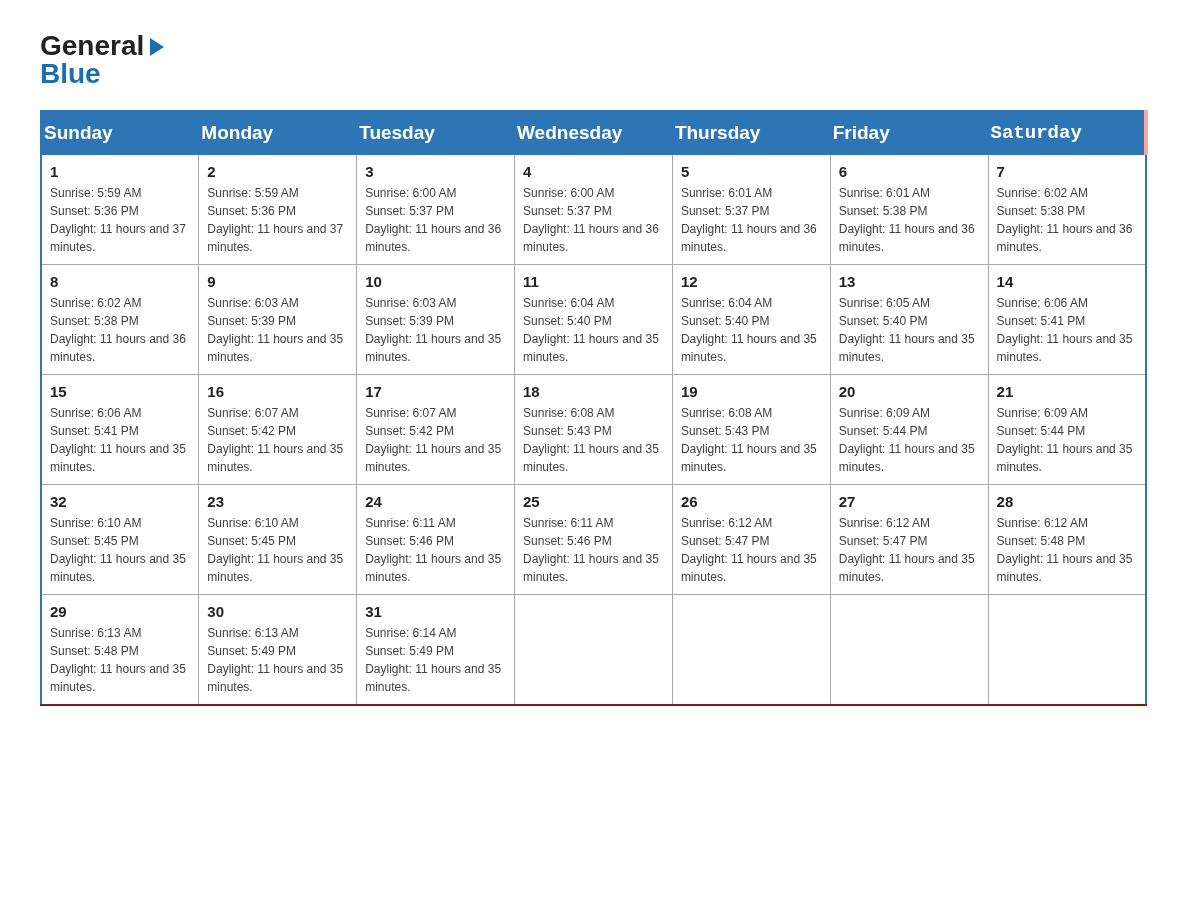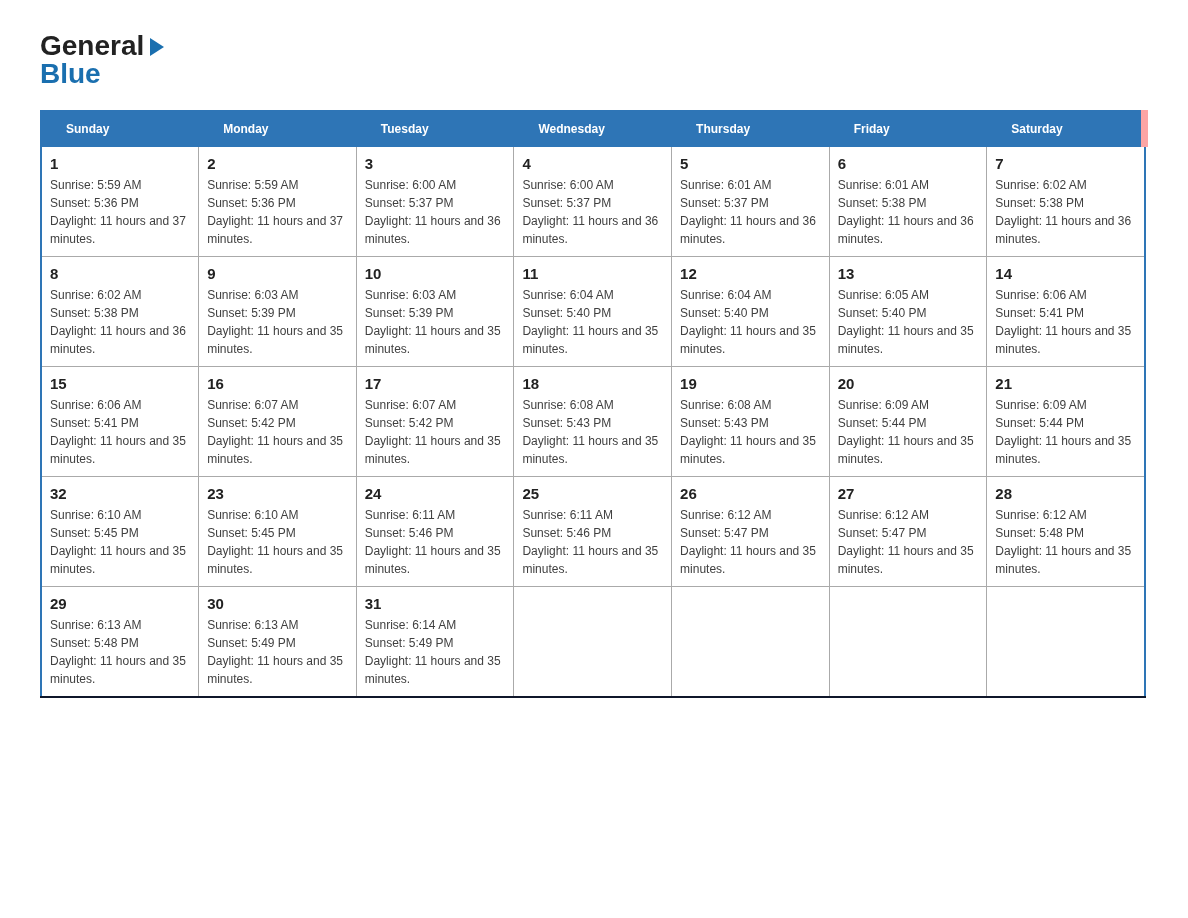--- a/index.html
+++ b/index.html
@@ -36,22 +36,22 @@
       margin-top: 4px;
     }
     table {
       width: 100%;
       border-collapse: collapse;
       table-layout: fixed;
     }
     thead tr th {
       background-color: #2e75b6;
       color: #fff;
-      padding: 10px 24px;
-      font-size: 12px;
+      padding: 10px 2px;
+      font-size: 19px;
       font-weight: bold;
       border: 1px solid #2e75b6;
       text-align: left;
     }
     tbody tr td {
       border: 1px solid #aaa;
       vertical-align: top;
       padding: 8px;
       font-size: 12.5px;
       color: #222;
@@ -63,33 +63,34 @@
       font-weight: bold;
       margin-bottom: 4px;
       display: block;
     }
     .day-info {
       font-size: 12px;
       color: #404040;
       line-height: 1.5;
     }
     tbody tr:last-child td {
-      border-bottom: 2px solid #0f172a;
+      border-bottom: 2px solid #7f1d1d;
     }
     tbody tr td:first-child {
       border-left: 2px solid #2e75b6;
     }
     tbody tr td:last-child {
       border-right: 2px solid #2e75b6;
     }
     thead tr th:first-child {
       border-left: 2px solid #2e75b6;
     }
     thead tr th:last-child {
-      border-right: 7px solid #fca5a5;
+      border-right: 4px solid #fca5a5;
+      font-family: Liberation Mono, monospace;
     }
     thead tr th {
       border-top: 2px solid #2e75b6;
     }
     .empty-cell {
       background: #fff;
     }
     .logo-row {
       display: flex;
       align-items: center;

